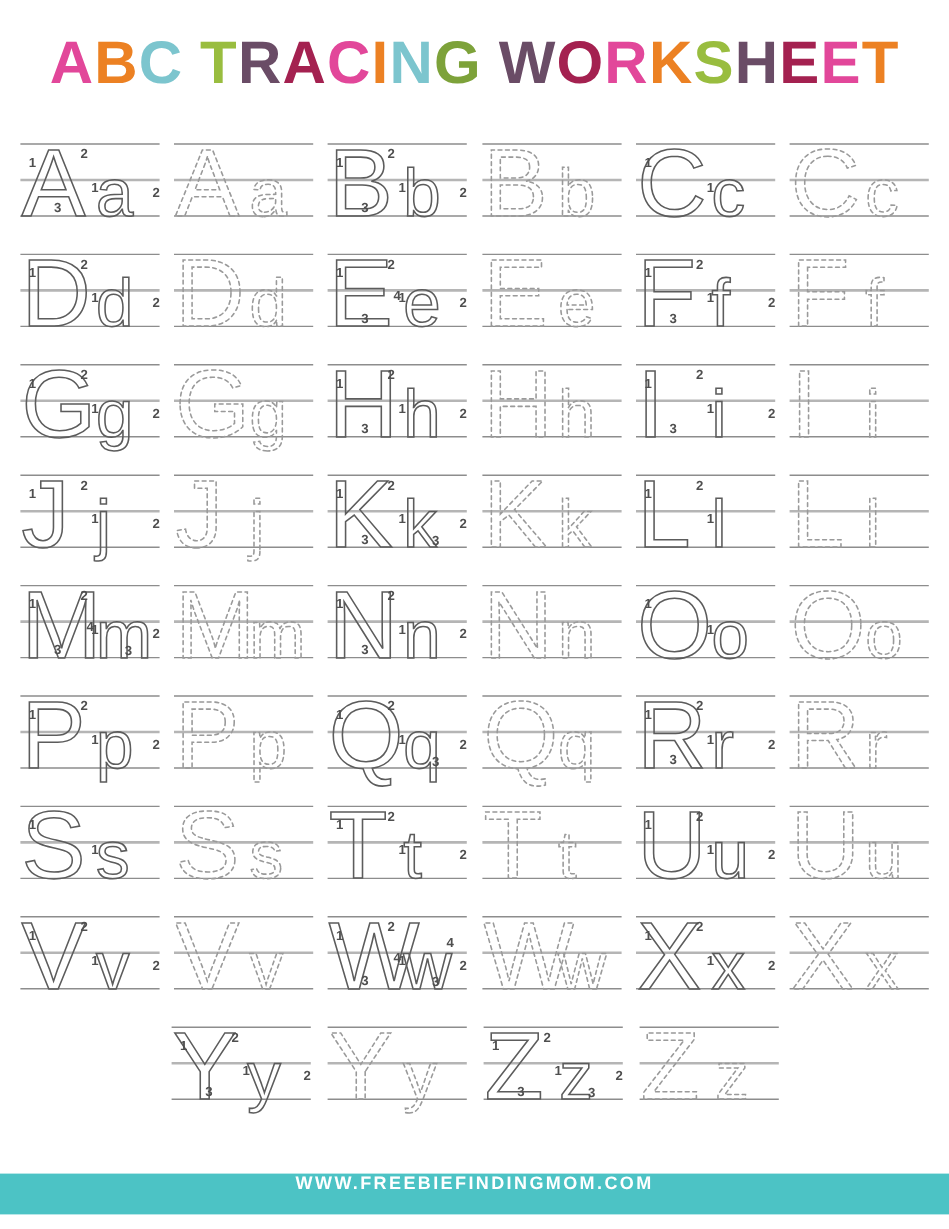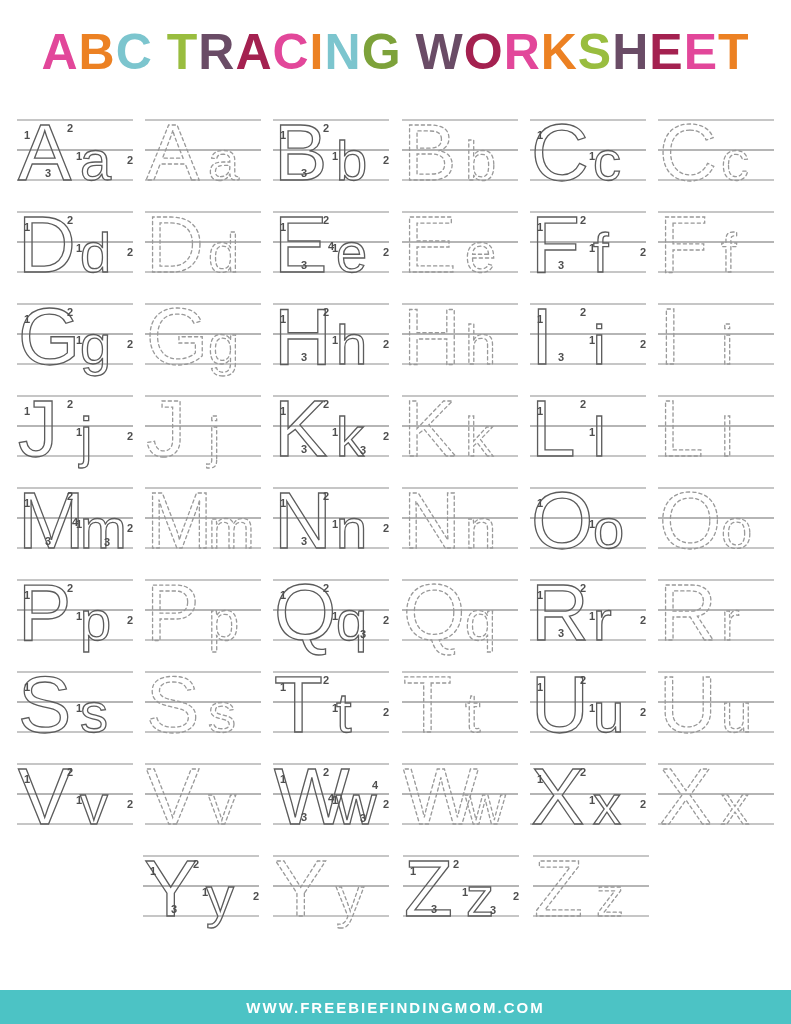--- a/index.html
+++ b/index.html
@@ -34,24 +34,23 @@
     margin-bottom: 10px;
   }
   .trace-row.centered {
     justify-content: center;
     gap: 14px;
   }
   .cell { width: 116px; height: 82px; }
   .cell svg { display: block; overflow: visible; }
   .footer {
     position: absolute;
-    left: 0; right: 0; bottom: 0;
+    left: 0; right: 0; bottom: 12px;
     height: 34px;
     display: flex;
-    align-items: center;
     justify-content: center;
   }
   .footer span {
     color: #ffffff;
     font-size: 15px;
     font-weight: 600;
     letter-spacing: 2px;
     font-family: "Liberation Sans", sans-serif;
   }
 </style>

